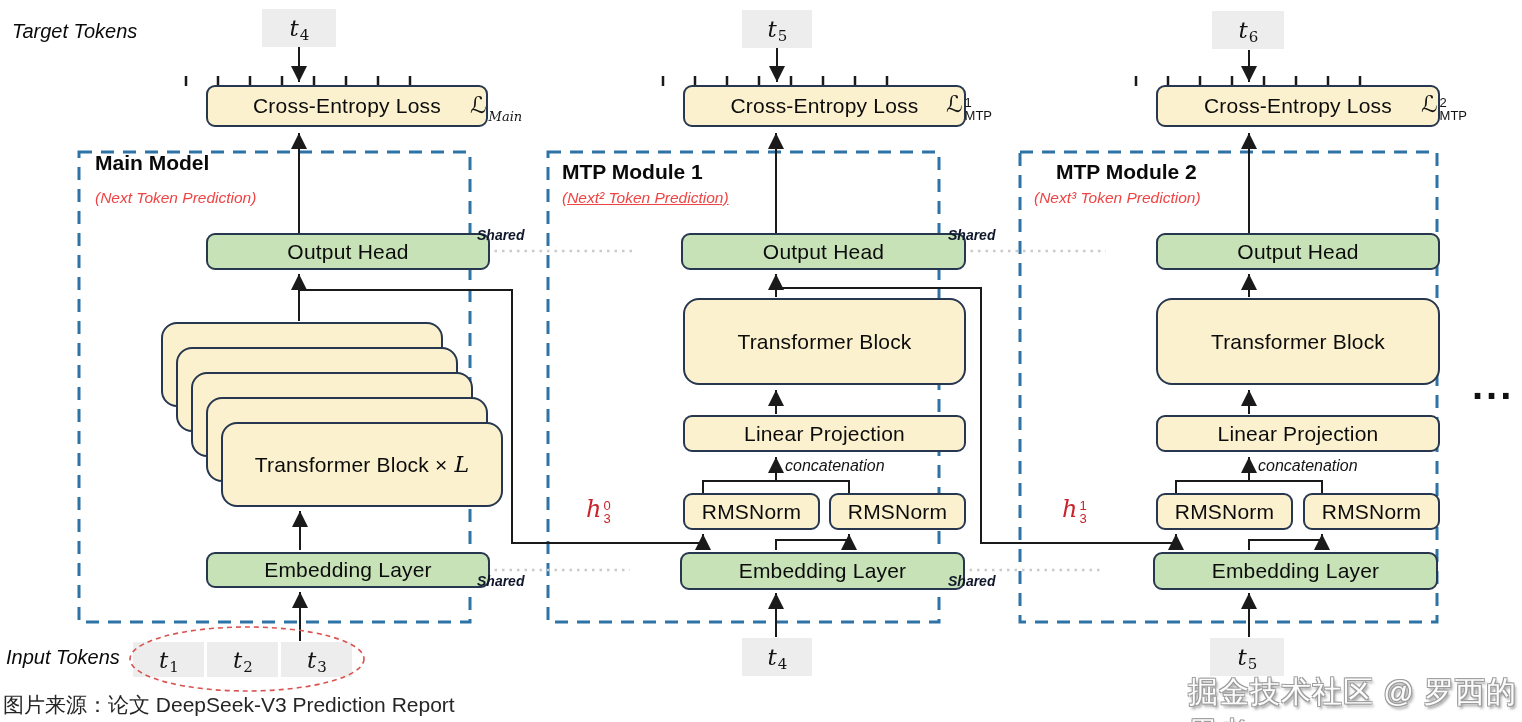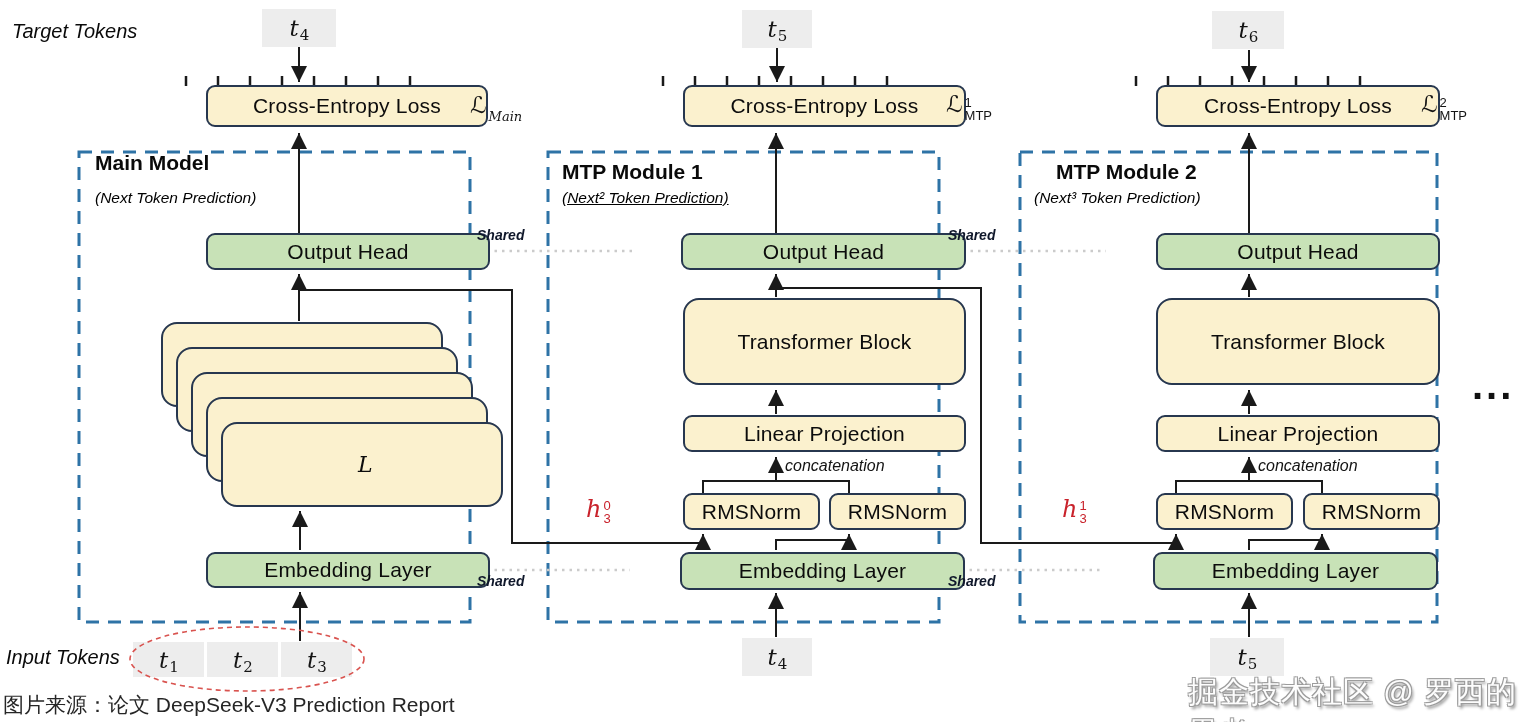--- a/index.html
+++ b/index.html
@@ -19,21 +19,21 @@
   .loss{position:absolute;display:flex;align-items:flex-start;color:#141414;}
   .supsub{display:inline-flex;flex-direction:column;font-size:13px;line-height:1;
           margin-left:2px;transform:translateY(5px);font-style:normal;font-family:"Liberation Sans",sans-serif;}
   .ss-sup{min-height:13px;}
   .ss-sub{}
   .ital{font-style:italic;font-family:"DejaVu Serif",serif;}
   .hlabel{position:absolute;display:flex;align-items:flex-start;color:#c9222b;
           font-family:"DejaVu Serif",serif;font-style:italic;font-size:24px;}
   .hlabel .supsub{color:#c9222b;transform:translateY(4px);}
   .mod-title{position:absolute;font-size:21px;font-weight:bold;color:#0a0a0a;}
-  .mod-sub{position:absolute;font-size:15.5px;font-style:italic;color:#000000;}
+  .mod-sub{position:absolute;font-size:15.5px;font-style:italic;color:#ef4444;}
   .side-label{position:absolute;font-size:20px;font-style:italic;color:#0a0a0a;}
   .shared{position:absolute;font-size:14px;font-style:italic;font-weight:600;color:#0f172a;}
   .conc{position:absolute;font-size:16px;font-style:italic;color:#141414;}
   .caption{position:absolute;font-size:21px;color:#262626;}
   .watermark{position:absolute;font-size:30px;color:#fdfdfd;letter-spacing:1px;
     text-shadow:-1px -1px 0 #9c9c9c,1px -1px 0 #9c9c9c,-1px 1px 0 #9c9c9c,1px 1px 0 #9c9c9c,2px 3px 3px #8a8a8a;}
   .ellipsis{position:absolute;font-size:40px;font-weight:bold;color:#111;letter-spacing:3px;line-height:10px;}
 </style>
 </head>
 <body>
@@ -145,20 +145,21 @@
 
   <div class="box green" style="left:158px;top:233px;width:284px;height:37px;">
     <span>Output Head</span>
   </div>
 
   <div class="box stack-card" style="left:113px;top:322px;width:282px;height:85px;"></div>
   <div class="box stack-card" style="left:128px;top:347px;width:282px;height:85px;"></div>
   <div class="box stack-card" style="left:143px;top:372px;width:282px;height:85px;"></div>
   <div class="box stack-card" style="left:158px;top:397px;width:282px;height:85px;"></div>
   <div class="box stack-card" style="left:173px;top:422px;width:282px;height:85px;">
+    <span>Transformer Block ×</span>
     <span class="mathvar" style="margin-left:7px;font-size:22px;">L</span>
   </div>
 
   <div class="box green" style="left:158px;top:552px;width:284px;height:36px;">
     <span>Embedding Layer</span>
   </div>
 
   <div class="token" style="left:133px;top:642px;width:71px;height:35px;">
     <span class="mathvar">t</span>
       <span class="tsub">1</span>

